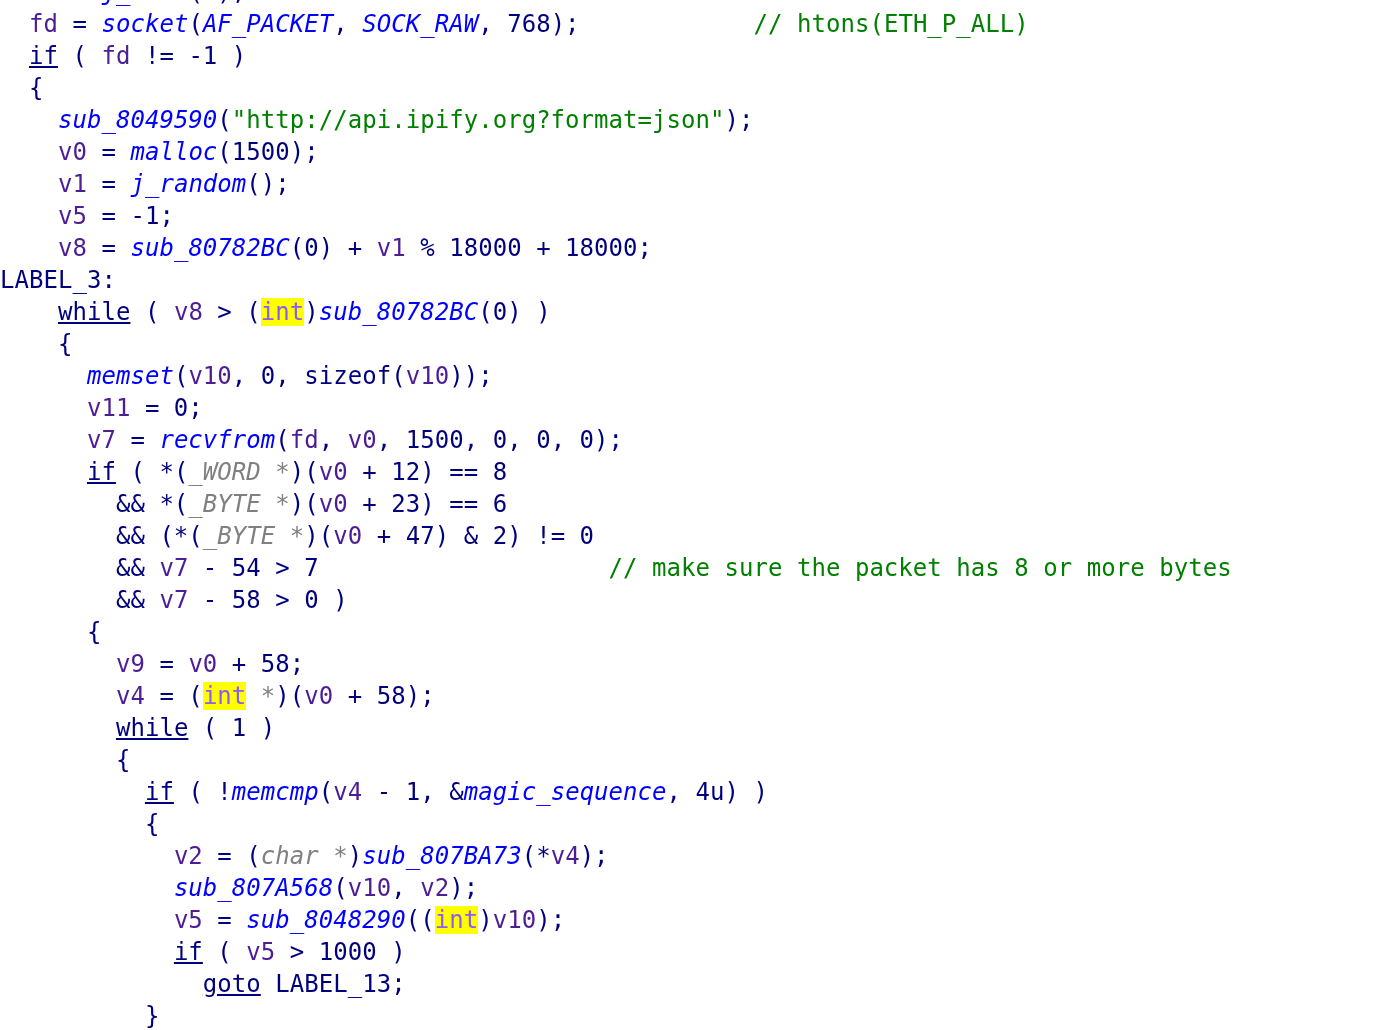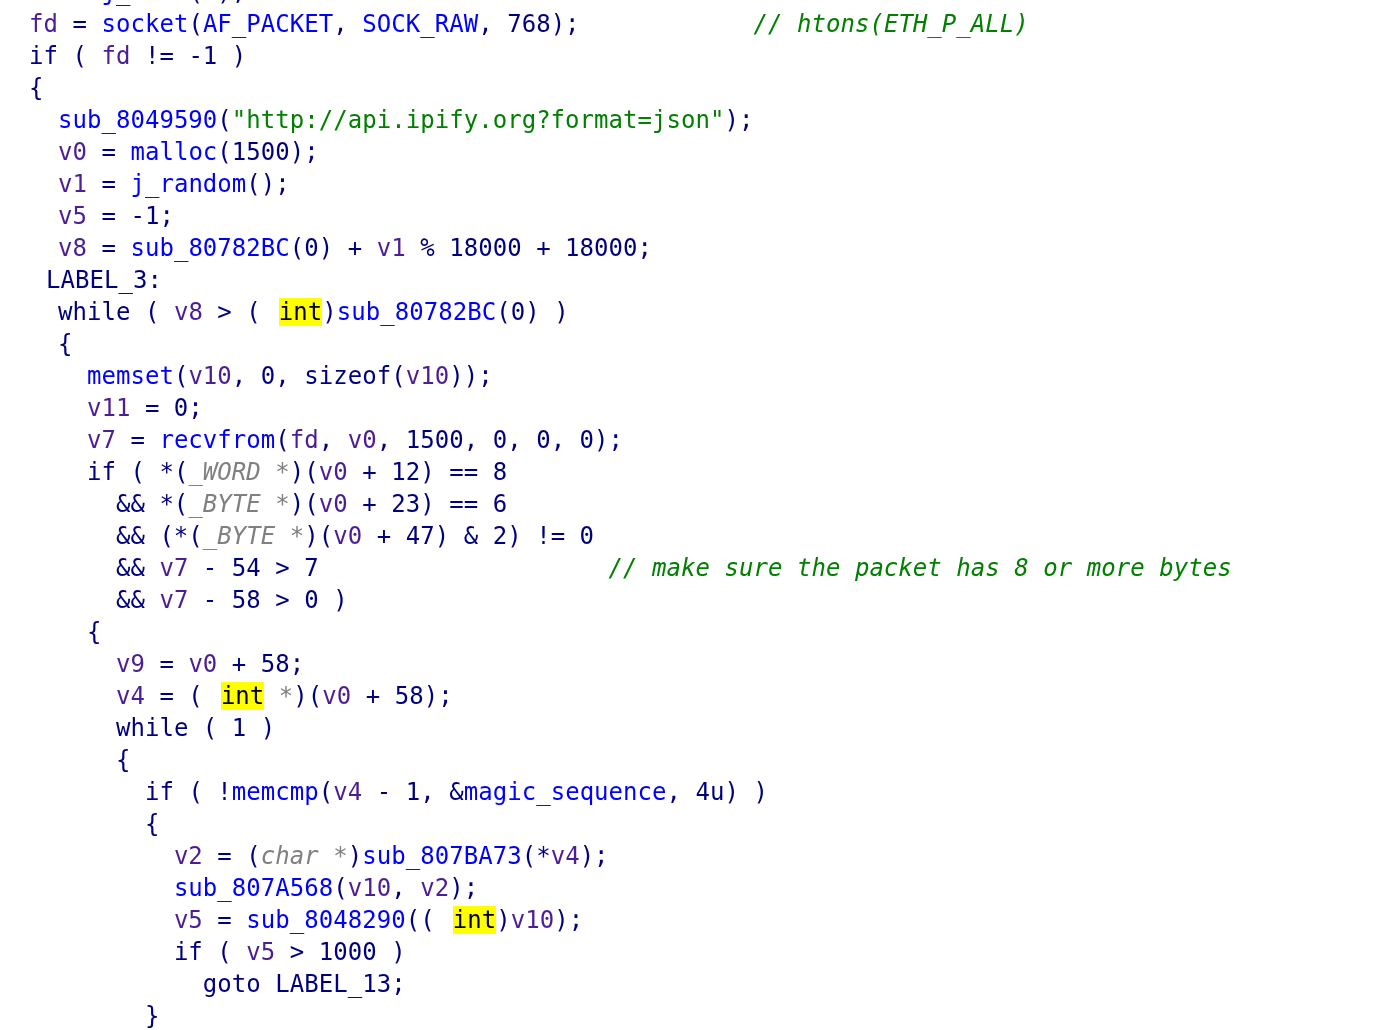--- a/index.html
+++ b/index.html
@@ -31,29 +31,28 @@
   }
   .code-line {
     height: 32px;
     line-height: 32px;
     white-space: pre;
     font-size: 24px;
     letter-spacing: 0.04px;
   }
   
   .t-default  { color: #00007F; }            
-  .t-keyword  { color: #00007F; }            
-  .t-func     { color: #0000FF; }            
+  .t-keyword  { color: #00007F; text-decoration: underline; }            
+  .t-func     { color: #0000FF; font-style: italic; }            
   .t-lvar     { color: #4c1d95; }            
   .t-type     { color: #808080; font-style: italic; }            
   .t-string   { color: #007F00; }            
-  .t-comment  { color: #007F00; font-style: italic; }            
-  .t-label    { color: #00007F; margin-left: 46px; }
+  .t-comment  { color: #007F00; }            
+  .t-label    { color: #00007F; }
   .hl {
     background: #FFFF00;
-    color: #000000;
-    margin-left: 18px;
+    color: #8b5cf6;
   }
 </style>
 </head>
 <body>
 
 <div id="pseudocode-view"><div class="code-line"><span class="t-default">  </span><span class="t-lvar">v3</span><span class="t-default"> = </span><span class="t-func">j_time</span><span class="t-default">(0);</span></div><div class="code-line"><span class="t-default">  </span><span class="t-lvar">fd</span><span class="t-default"> = </span><span class="t-func">socket</span><span class="t-default">(</span><span class="t-func">AF_PACKET</span><span class="t-default">, </span><span class="t-func">SOCK_RAW</span><span class="t-default">, 768);</span><span class="t-default">            </span><span class="t-comment">// htons(ETH_P_ALL)</span></div><div class="code-line"><span class="t-default">  </span><span class="t-keyword">if</span><span class="t-default"> ( </span><span class="t-lvar">fd</span><span class="t-default"> != -1 )</span></div><div class="code-line"><span class="t-default">  {</span></div><div class="code-line"><span class="t-default">    </span><span class="t-func">sub_8049590</span><span class="t-default">(</span><span class="t-string">"http://api.ipify.org?format=json"</span><span class="t-default">);</span></div><div class="code-line"><span class="t-default">    </span><span class="t-lvar">v0</span><span class="t-default"> = </span><span class="t-func">malloc</span><span class="t-default">(1500);</span></div><div class="code-line"><span class="t-default">    </span><span class="t-lvar">v1</span><span class="t-default"> = </span><span class="t-func">j_random</span><span class="t-default">();</span></div><div class="code-line"><span class="t-default">    </span><span class="t-lvar">v5</span><span class="t-default"> = -1;</span></div><div class="code-line"><span class="t-default">    </span><span class="t-lvar">v8</span><span class="t-default"> = </span><span class="t-func">sub_80782BC</span><span class="t-default">(0) + </span><span class="t-lvar">v1</span><span class="t-default"> % 18000 + 18000;</span></div><div class="code-line"><span class="t-label">LABEL_3:</span></div><div class="code-line"><span class="t-default">    </span><span class="t-keyword">while</span><span class="t-default"> ( </span><span class="t-lvar">v8</span><span class="t-default"> &gt; (</span><span class="hl">int</span><span class="t-default">)</span><span class="t-func">sub_80782BC</span><span class="t-default">(0) )</span></div><div class="code-line"><span class="t-default">    {</span></div><div class="code-line"><span class="t-default">      </span><span class="t-func">memset</span><span class="t-default">(</span><span class="t-lvar">v10</span><span class="t-default">, 0, </span><span class="t-default">sizeof</span><span class="t-default">(</span><span class="t-lvar">v10</span><span class="t-default">));</span></div><div class="code-line"><span class="t-default">      </span><span class="t-lvar">v11</span><span class="t-default"> = 0;</span></div><div class="code-line"><span class="t-default">      </span><span class="t-lvar">v7</span><span class="t-default"> = </span><span class="t-func">recvfrom</span><span class="t-default">(</span><span class="t-lvar">fd</span><span class="t-default">, </span><span class="t-lvar">v0</span><span class="t-default">, 1500, 0, 0, 0);</span></div><div class="code-line"><span class="t-default">      </span><span class="t-keyword">if</span><span class="t-default"> ( *(</span><span class="t-type">_WORD </span><span class="t-type">*</span><span class="t-default">)(</span><span class="t-lvar">v0</span><span class="t-default"> + 12) == 8</span></div><div class="code-line"><span class="t-default">        &amp;&amp; *(</span><span class="t-type">_BYTE </span><span class="t-type">*</span><span class="t-default">)(</span><span class="t-lvar">v0</span><span class="t-default"> + 23) == 6</span></div><div class="code-line"><span class="t-default">        &amp;&amp; (*(</span><span class="t-type">_BYTE </span><span class="t-type">*</span><span class="t-default">)(</span><span class="t-lvar">v0</span><span class="t-default"> + 47) &amp; 2) != 0</span></div><div class="code-line"><span class="t-default">        &amp;&amp; </span><span class="t-lvar">v7</span><span class="t-default"> - 54 &gt; 7</span><span class="t-default">                    </span><span class="t-comment">// make sure the packet has 8 or more bytes</span></div><div class="code-line"><span class="t-default">        &amp;&amp; </span><span class="t-lvar">v7</span><span class="t-default"> - 58 &gt; 0 )</span></div><div class="code-line"><span class="t-default">      {</span></div><div class="code-line"><span class="t-default">        </span><span class="t-lvar">v9</span><span class="t-default"> = </span><span class="t-lvar">v0</span><span class="t-default"> + 58;</span></div><div class="code-line"><span class="t-default">        </span><span class="t-lvar">v4</span><span class="t-default"> = (</span><span class="hl">int</span><span class="t-type"> *</span><span class="t-default">)(</span><span class="t-lvar">v0</span><span class="t-default"> + 58);</span></div><div class="code-line"><span class="t-default">        </span><span class="t-keyword">while</span><span class="t-default"> ( 1 )</span></div><div class="code-line"><span class="t-default">        {</span></div><div class="code-line"><span class="t-default">          </span><span class="t-keyword">if</span><span class="t-default"> ( !</span><span class="t-func">memcmp</span><span class="t-default">(</span><span class="t-lvar">v4</span><span class="t-default"> - 1, &amp;</span><span class="t-func">magic_sequence</span><span class="t-default">, 4u) )</span></div><div class="code-line"><span class="t-default">          {</span></div><div class="code-line"><span class="t-default">            </span><span class="t-lvar">v2</span><span class="t-default"> = (</span><span class="t-type">char *</span><span class="t-default">)</span><span class="t-func">sub_807BA73</span><span class="t-default">(*</span><span class="t-lvar">v4</span><span class="t-default">);</span></div><div class="code-line"><span class="t-default">            </span><span class="t-func">sub_807A568</span><span class="t-default">(</span><span class="t-lvar">v10</span><span class="t-default">, </span><span class="t-lvar">v2</span><span class="t-default">);</span></div><div class="code-line"><span class="t-default">            </span><span class="t-lvar">v5</span><span class="t-default"> = </span><span class="t-func">sub_8048290</span><span class="t-default">((</span><span class="hl">int</span><span class="t-default">)</span><span class="t-lvar">v10</span><span class="t-default">);</span></div><div class="code-line"><span class="t-default">            </span><span class="t-keyword">if</span><span class="t-default"> ( </span><span class="t-lvar">v5</span><span class="t-default"> &gt; 1000 )</span></div><div class="code-line"><span class="t-default">              </span><span class="t-keyword">goto</span><span class="t-default"> LABEL_13;</span></div><div class="code-line"><span class="t-default">          }</span></div></div>
 
 </body></html>

